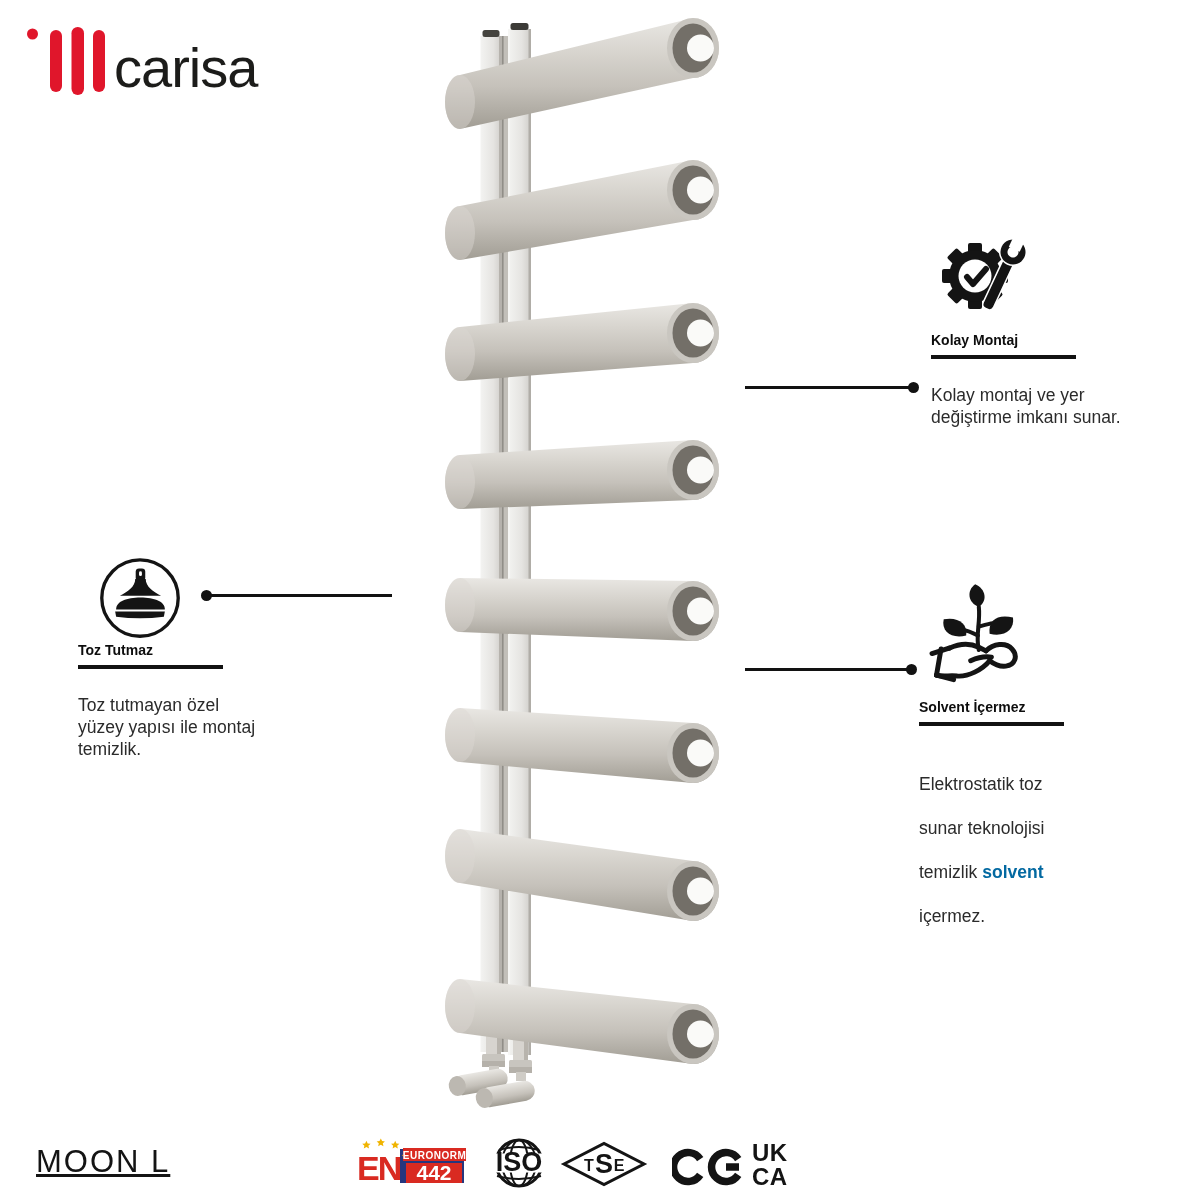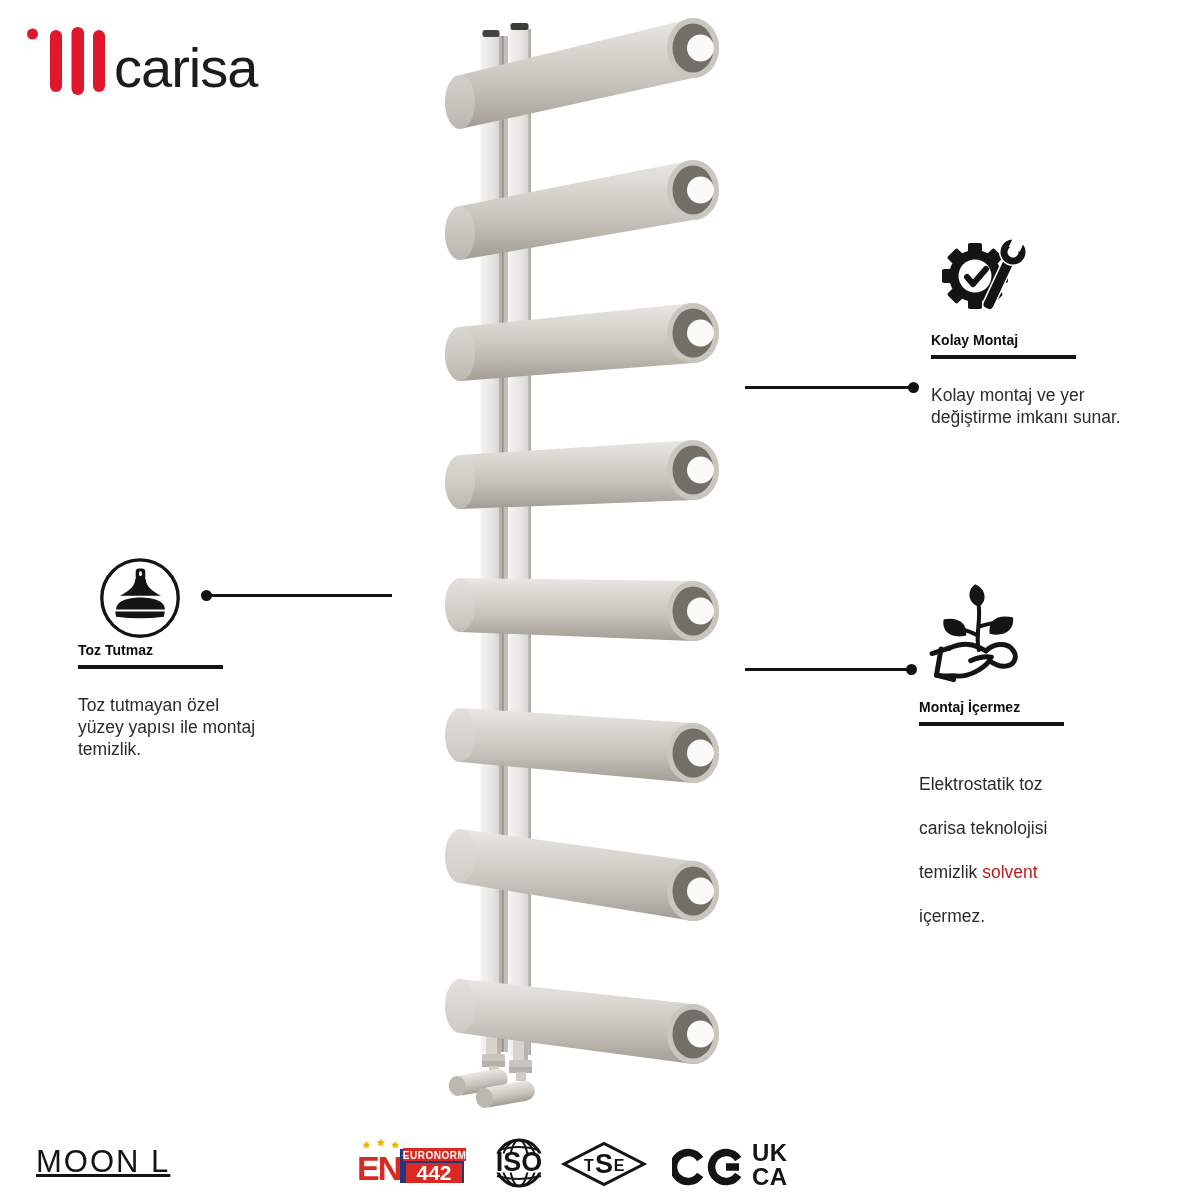--- a/index.html
+++ b/index.html
@@ -6,21 +6,21 @@
   .canvas{position:relative;width:1200px;height:1200px;background:#fff;overflow:hidden;
           font-family:"Liberation Sans",sans-serif;color:#161616;}
   .abs{position:absolute;}
   
   .logo-text{left:114px;top:40px;font-size:56px;line-height:56px;letter-spacing:-1px;color:#1c1c1a;}
   
   .callout{width:230px;}
   .callout-title{font-size:14px;font-weight:700;color:#0d0d0d;}
   .callout-rule{width:145px;height:4px;background:#121212;margin-top:7px;}
   .callout-body{margin-top:25px;font-size:17.5px;line-height:1.26;color:#2b2b2b;white-space:pre-line;}
-  .callout-body b{font-weight:400;color:#b91c1c;}
+  .callout-body b{font-weight:700;color:#0369a1;}
   
   .cline{height:3px;background:#121212;}
   .cdot{width:11px;height:11px;border-radius:50%;background:#121212;}
   
   .product-name{left:36px;top:1144px;font-size:31px;letter-spacing:2px;color:#141414;text-decoration:underline;}
 </style>
 </head>
 <body>
 
 <div class="canvas">
@@ -218,25 +218,25 @@
       <path d="M 15 106 L 34 111"></path>
       <path d="M 29 76 C 40 71 52 70 62 75 L 70 79"></path>
       <path d="M 53 90 C 62 86 70 85 76 86"></path>
       <path d="M 70 79 C 78 71 92 69 99 77 C 106 85 102 95 92 96 C 84 97 78 93 74 90"></path>
       <path d="M 74 90 C 66 100 50 108 38 107 C 30 106 22 108 15 106"></path>
     </g>
   </svg>
   <div class="abs cline" style="left:745px;top:668px;width:164px"></div>
   <div class="abs cdot" style="left:906px;top:664px"></div>
   <div class="abs callout" style="left:919px;top:699px">
-    <div class="callout-title">Montaj İçermez</div>
+    <div class="callout-title">Solvent İçermez</div>
     <div class="callout-rule"></div>
     <div class="callout-body">
       <span>Elektrostatik toz</span><br>
-      <span>carisa teknolojisi</span><br>
+      <span>sunar teknolojisi</span><br>
       <span>temizlik </span><b>solvent</b><br>
       <span>içermez.</span>
     </div>
   </div>
 
   <div class="abs product-name">MOON L</div>
 
   <svg class="abs" style="left:356px;top:1136px" width="114" height="48" viewBox="0 0 114 48">
     <g fill="#f0b400">
       <path d="M 9 2 l 1.6 3.4 3.6 .4 -2.7 2.4 .8 3.5 -3.3 -1.9 -3.3 1.9 .8 -3.5 -2.7 -2.4 3.6 -.4 Z" transform="scale(0.8) translate(4 4)"></path>

